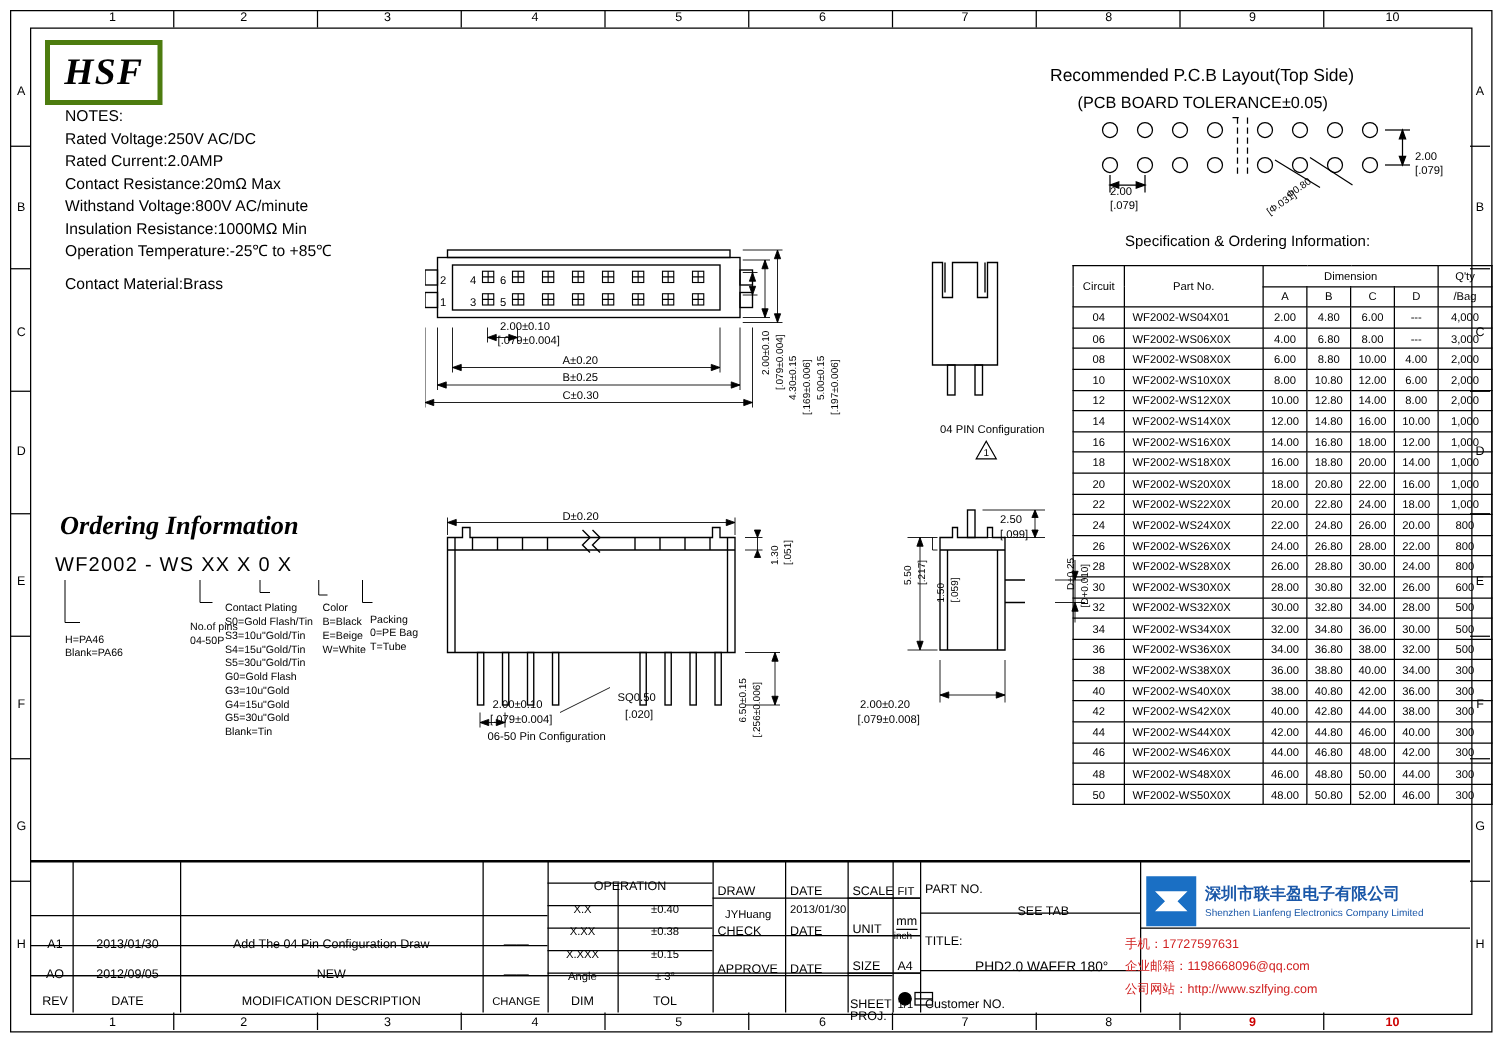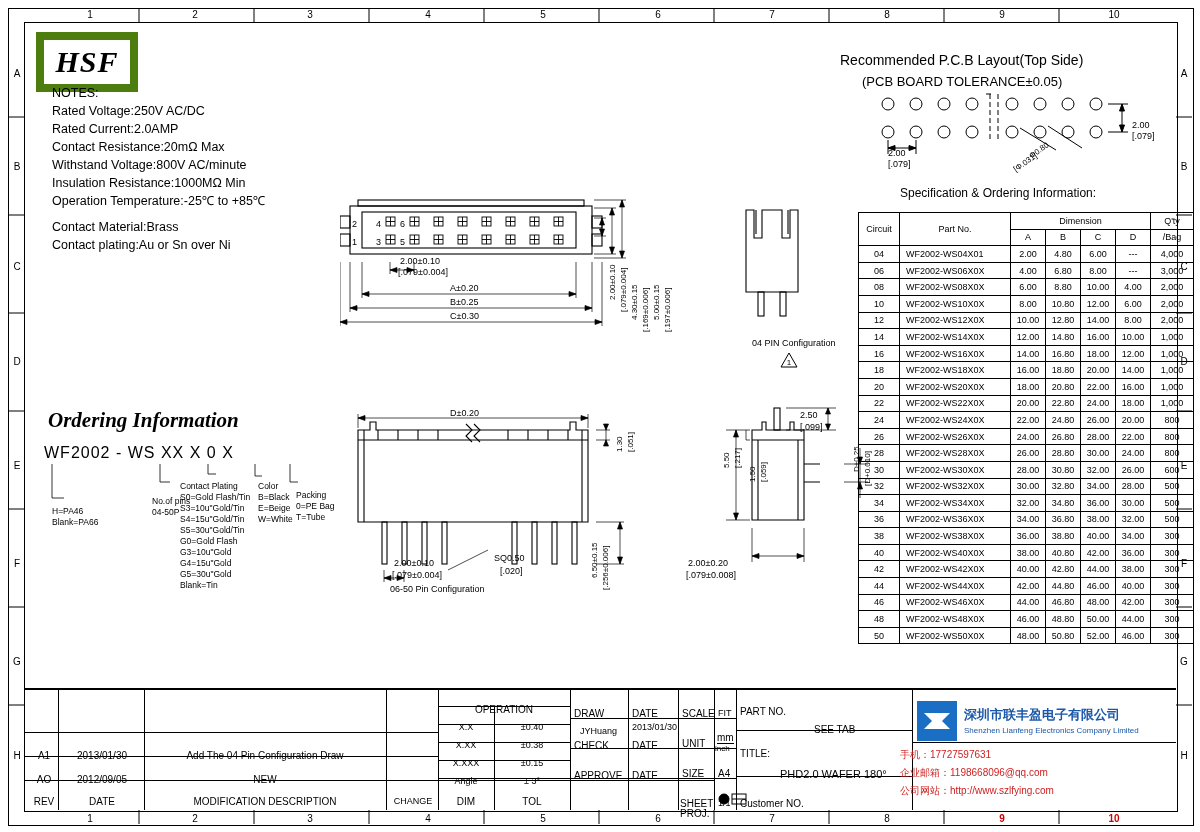--- a/index.html
+++ b/index.html
@@ -8,21 +8,21 @@
 
   .abs{position:absolute;}
 
   
   #outer-border{position:absolute;left:8px;top:8px;width:1184px;height:816px;border:1px solid #000;}
   #inner-border{position:absolute;left:24px;top:22px;width:1152px;height:788px;border:1.5px solid #000;}
 
   .zone-label{position:absolute;font-size:10px;font-family:"Liberation Sans",sans-serif;color:#000;text-align:center;}
 
   
-  #hsf-box{position:absolute;left:36px;top:32px;width:86px;height:44px;border:8px solid #4d7c0f;display:flex;align-items:center;justify-content:center;}
+  #hsf-box{position:absolute;left:36px;top:32px;width:86px;height:44px;border:4px solid #4d7c0f;display:flex;align-items:center;justify-content:center;}
   #hsf-box span{font-family:"Liberation Serif",serif;font-weight:bold;font-style:italic;font-size:30px;letter-spacing:1px;}
 
   
   #notes{position:absolute;left:52px;top:84px;font-size:12.5px;line-height:18px;font-family:"Liberation Sans",sans-serif;}
   #notes div{white-space:nowrap;}
 
   
   #ordering-title{position:absolute;left:48px;top:408px;font-family:"Liberation Serif",serif;font-style:italic;font-weight:bold;font-size:21px;}
   #ordering-code{position:absolute;left:44px;top:444px;font-family:"Liberation Sans",sans-serif;font-size:16px;letter-spacing:1px;white-space:nowrap;}
   .ord-col{position:absolute;font-size:8.5px;line-height:11px;white-space:nowrap;}
@@ -157,21 +157,20 @@
   <div id="notes">
     <div>NOTES:</div>
     <div>Rated Voltage:250V AC/DC</div>
     <div>Rated Current:2.0AMP</div>
     <div>Contact Resistance:20mΩ Max</div>
     <div>Withstand Voltage:800V AC/minute</div>
     <div>Insulation Resistance:1000MΩ Min</div>
     <div>Operation Temperature:-25℃ to +85℃</div>
     <div style="height:8px;"></div>
     <div>Contact Material:Brass</div>
-    <div>Contact plating:Au or Sn over Ni</div>
   </div>
 
   <div id="ordering-title">Ordering Information</div>
   <div id="ordering-code">WF2002 - WS  XX      X 0 X</div>
 
   <svg class="abs" style="left:40px;top:462px;" width="320" height="50">
     <g stroke="#000" stroke-width="0.8" fill="none">
       <line x1="12" y1="2" x2="12" y2="36"></line>
         <line x1="12" y1="36" x2="24" y2="36"></line>
       <line x1="120" y1="2" x2="120" y2="20"></line>

